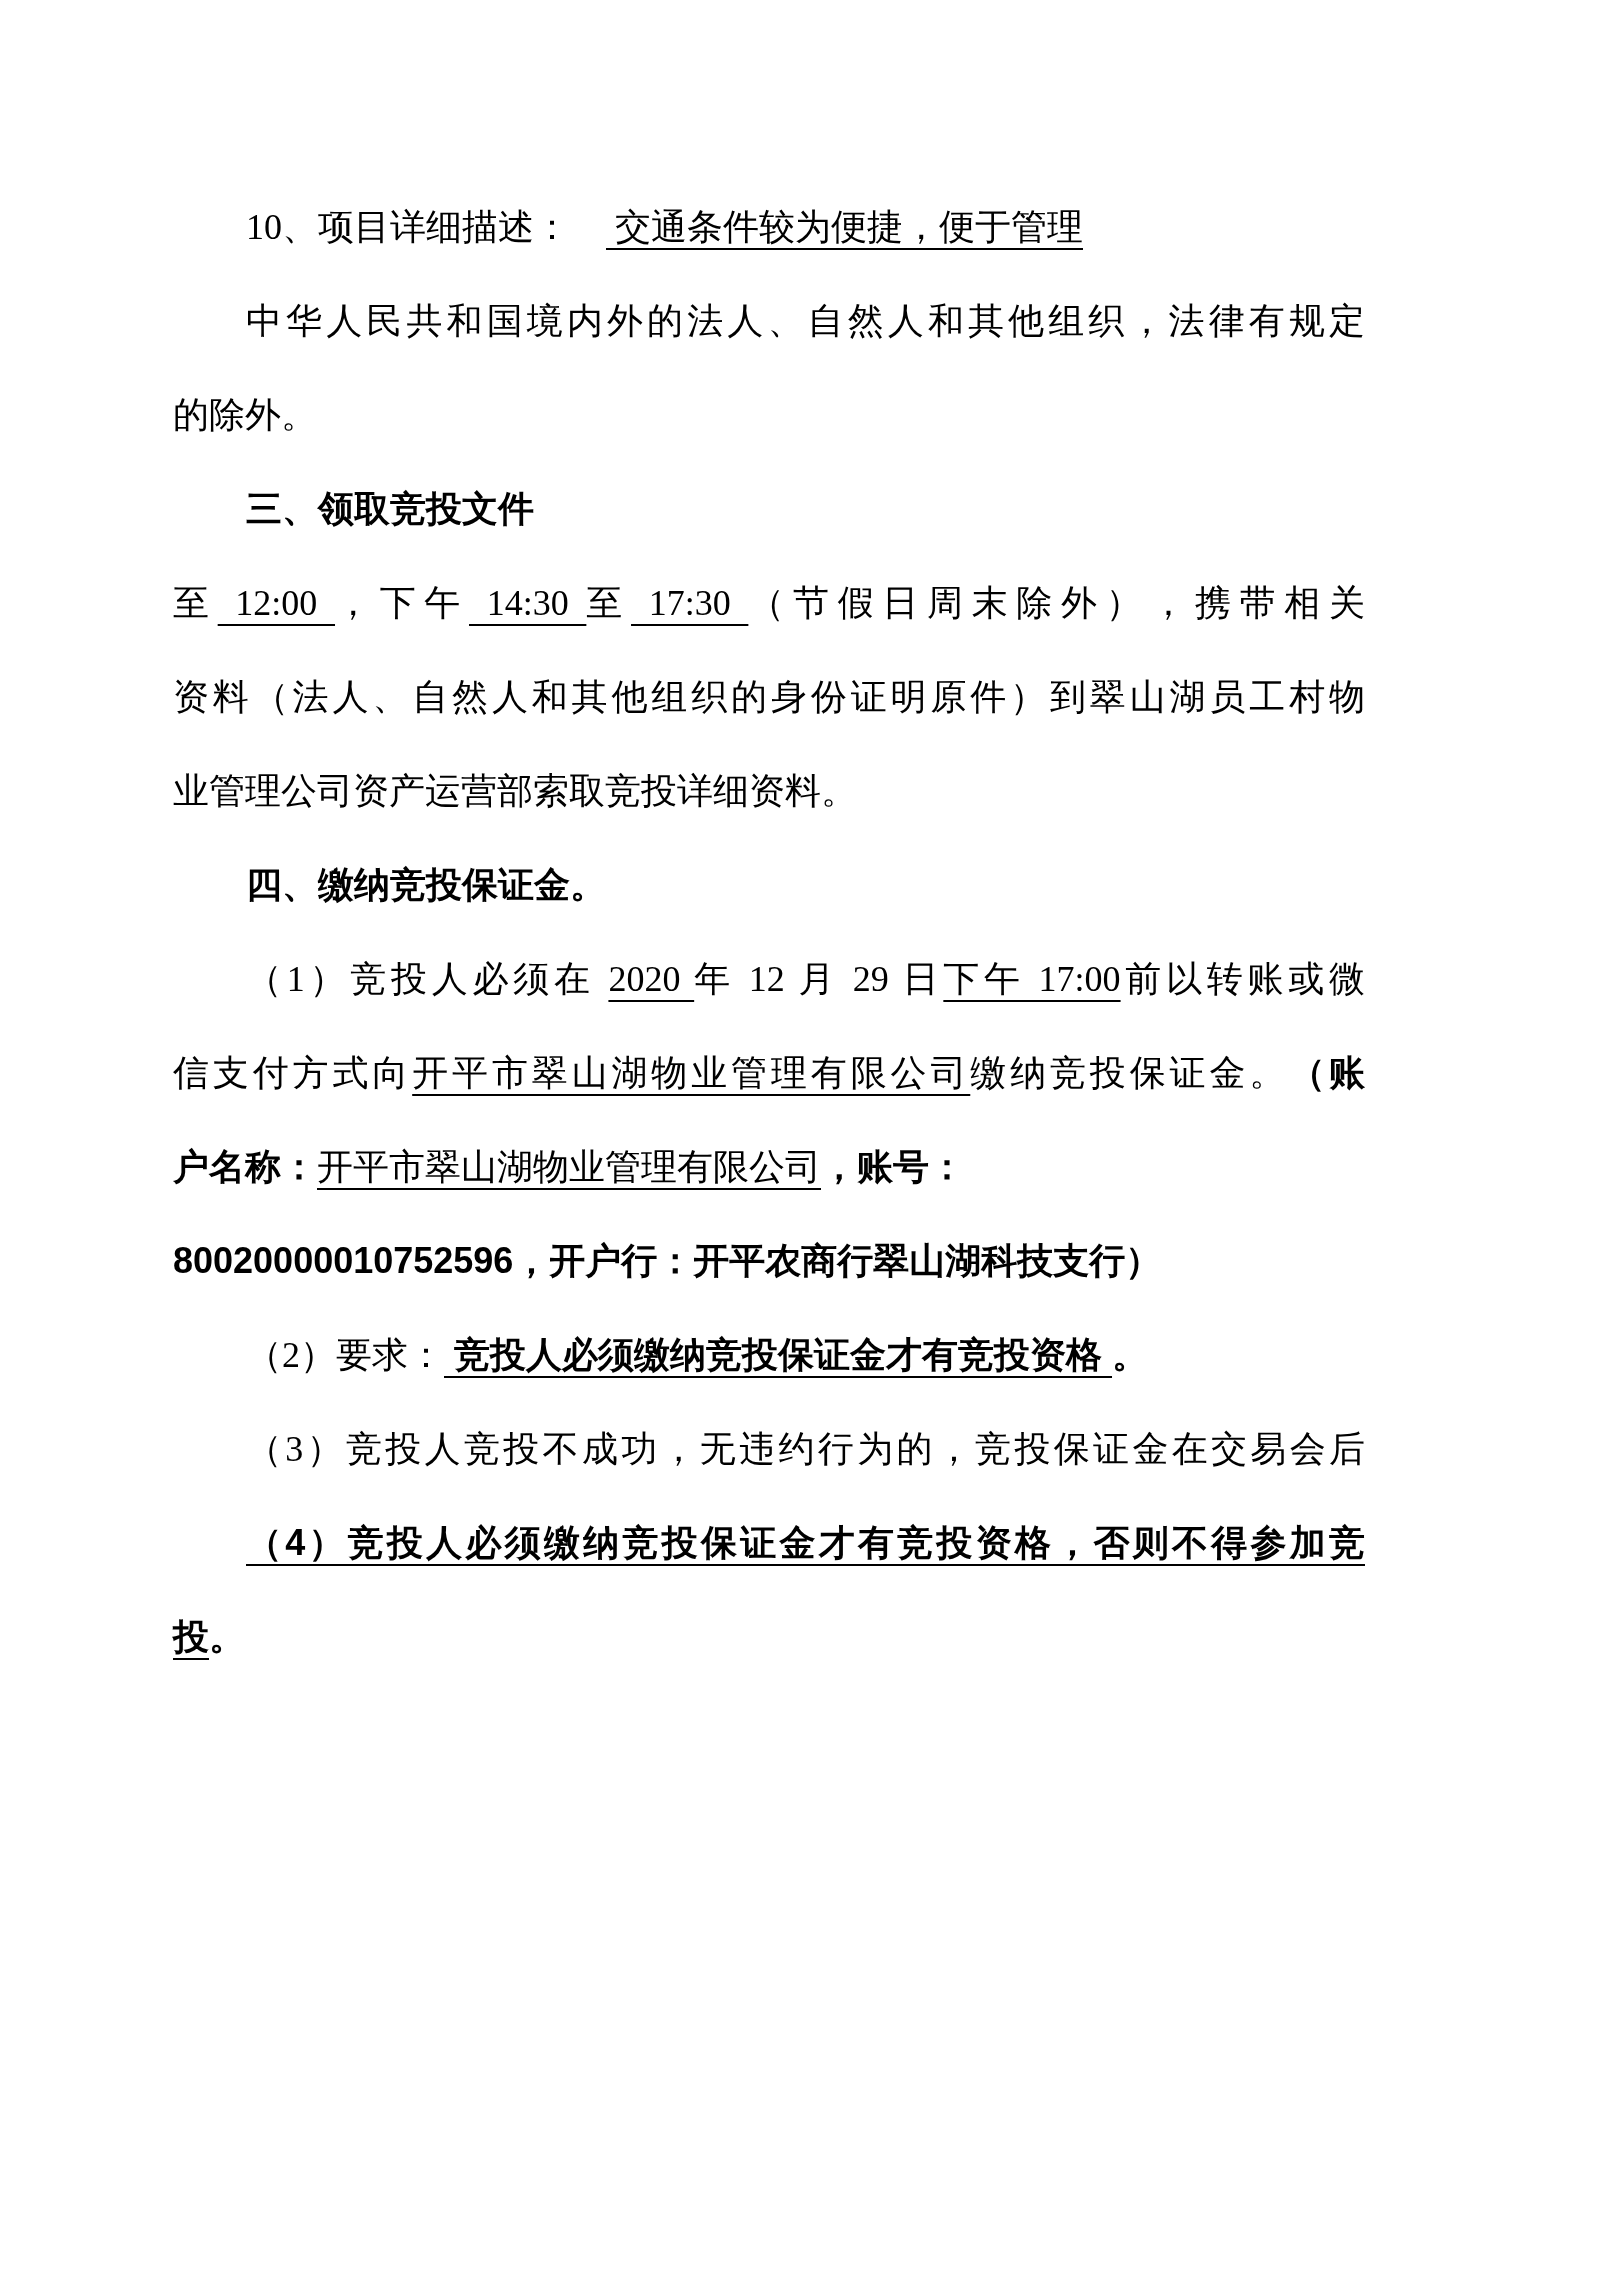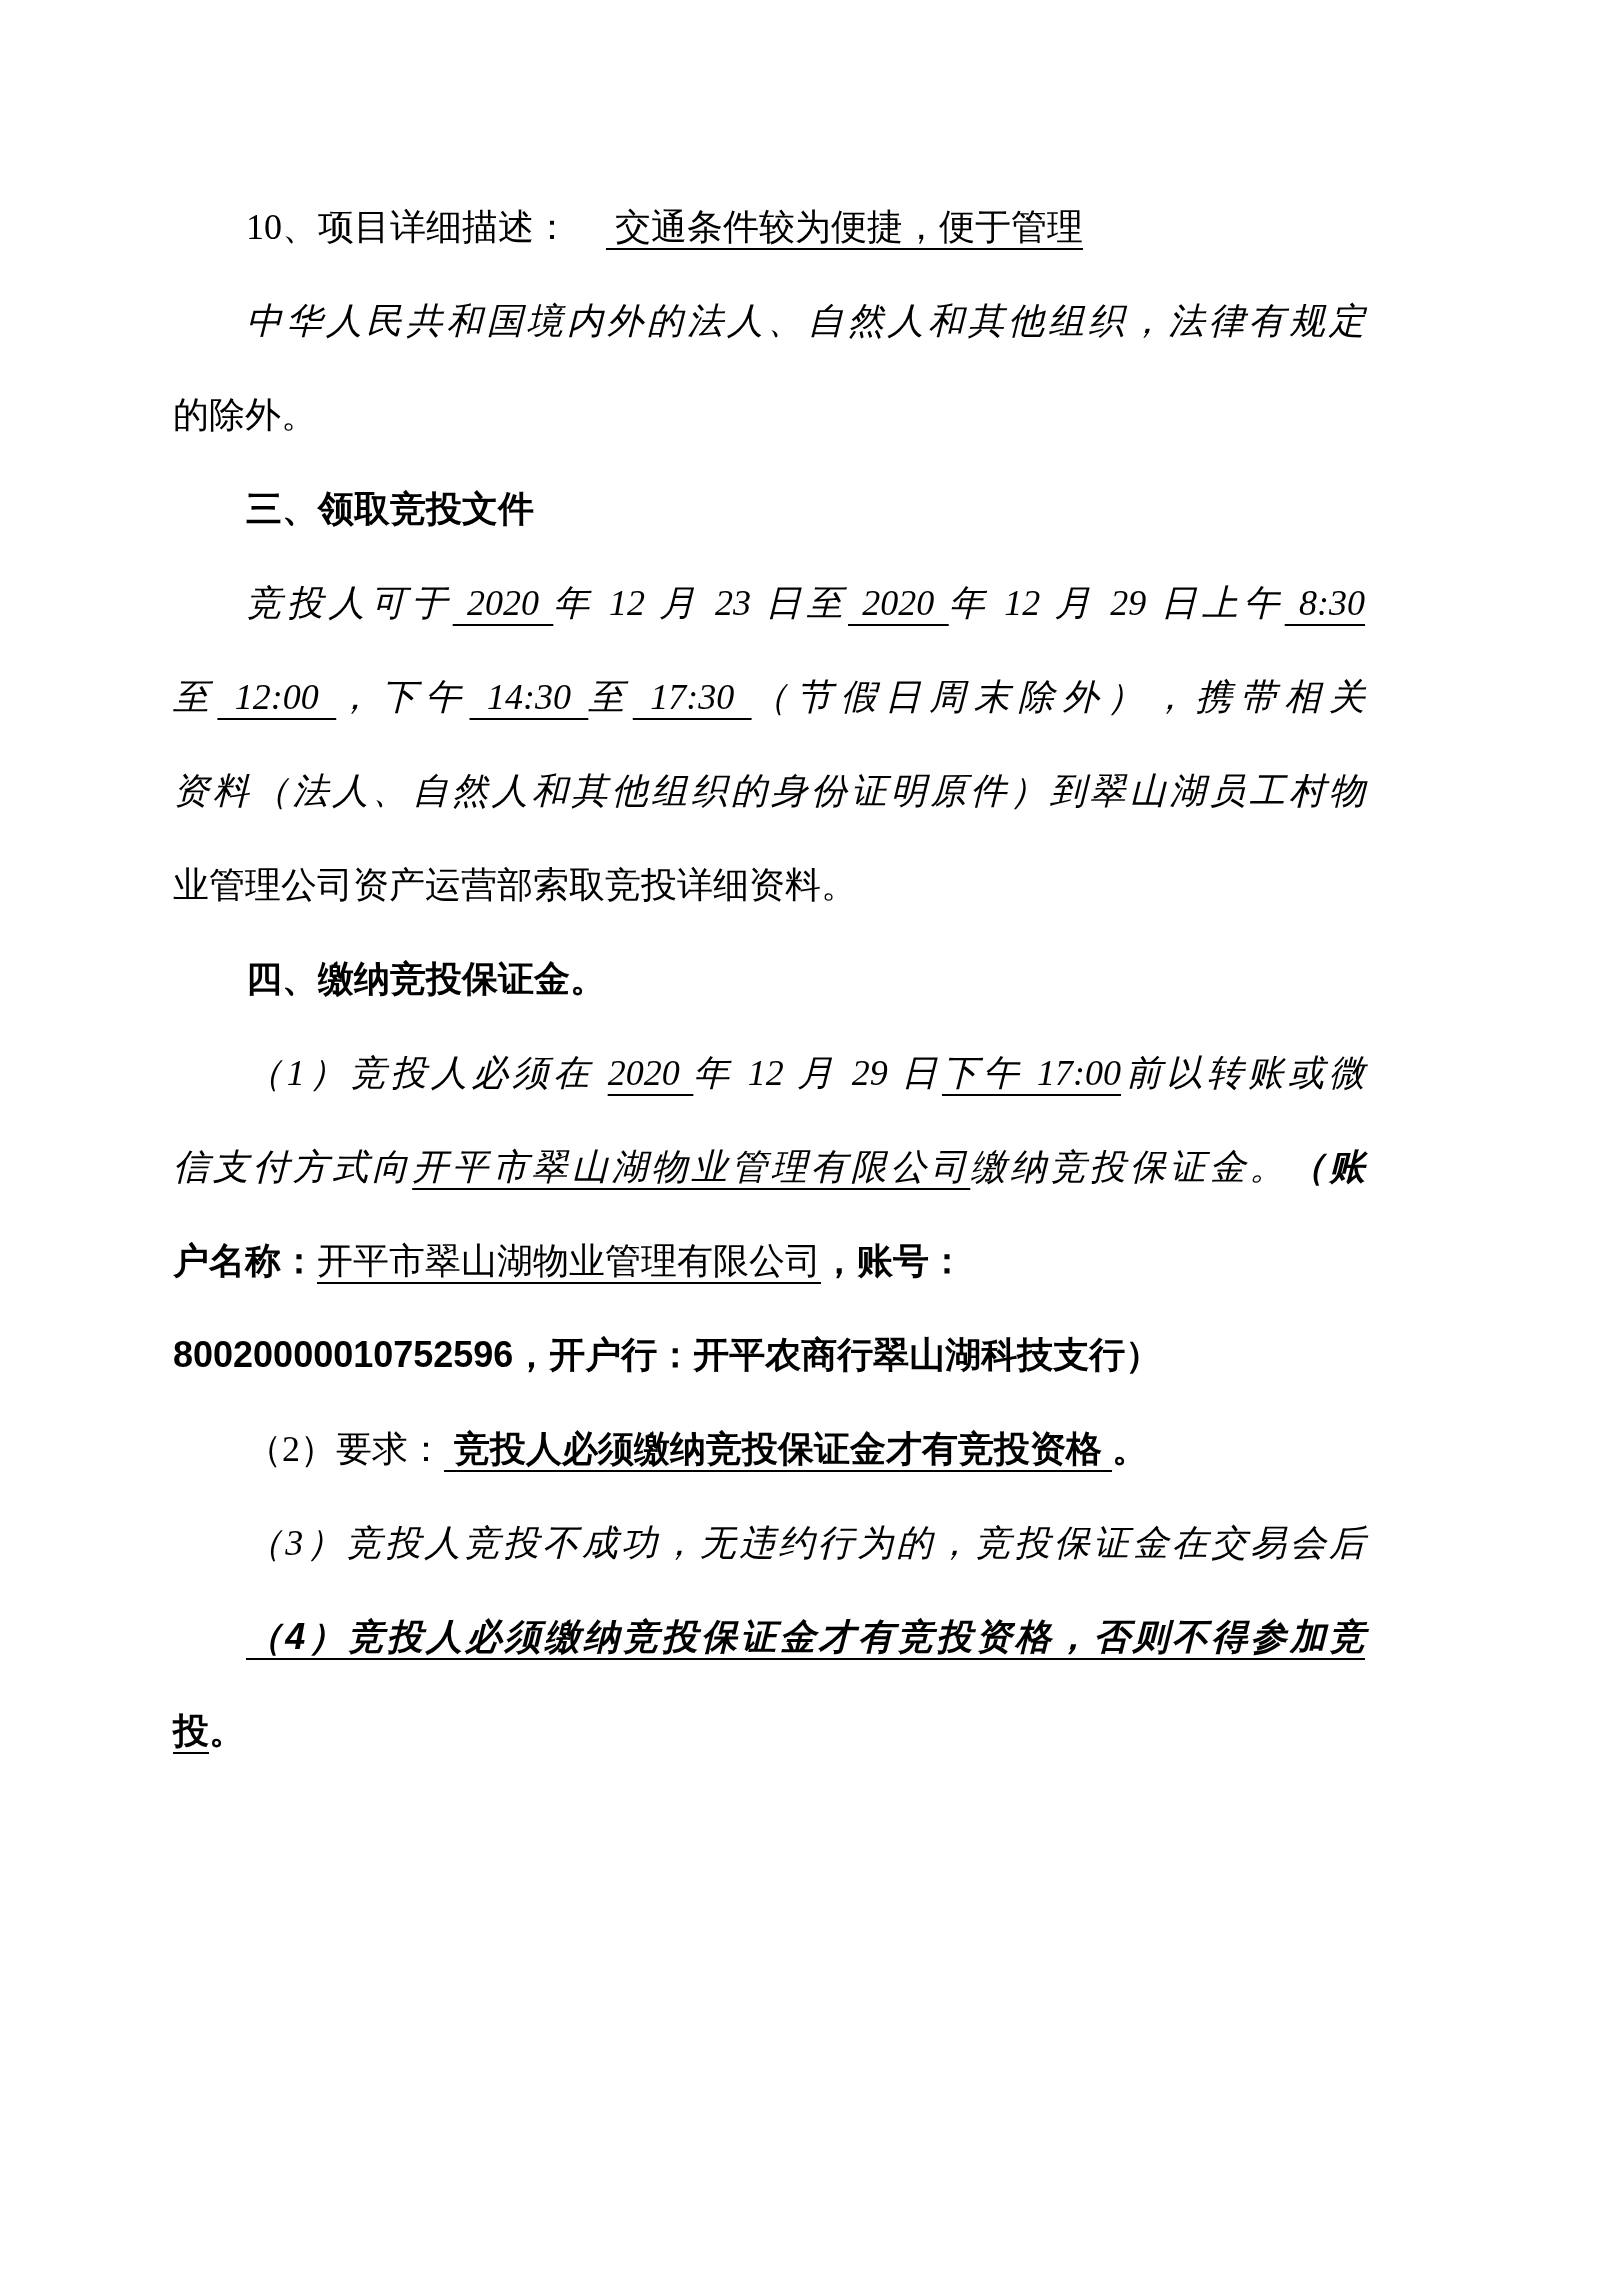--- a/index.html
+++ b/index.html
@@ -27,21 +27,20 @@
   .line {
     min-height: 94px;
   }
   .line.indent {
     text-indent: 73px;
   }
   .line.justify {
     text-align: justify;
     text-align-last: justify;
     text-justify: inter-character;
-    font-style: italic;
   }
   .b {
     font-weight: 700;
     font-family: "Liberation Sans", "DejaVu Sans", sans-serif;
   }
   .u {
     text-decoration: underline;
     text-decoration-thickness: 2px;
     text-underline-offset: 8.8px;
     text-decoration-color: #000000;
@@ -49,21 +48,20 @@
 </style>
 </head>
 <body>
 
 <div class="page">
   <div class="doc-body">
       <div class="line indent"><span>10、项目详细描述：　</span><span class="u"> 交通条件较为便捷，便于管理</span></div>
       <div class="line indent justify"><span>中华人民共和国境内外的法人、自然人和其他组织，法律有规定</span></div>
       <div class="line"><span>的除外。</span></div>
       <div class="line indent"><span class="b">三、领取竞投文件</span></div>
-      <div class="line indent justify"><span>竞投人可于</span><span class="u"> 2020 </span><span>年 12 月 23 日至</span><span class="u"> 2020 </span><span>年 12 月 29 日上午</span><span class="u"> 8:30</span></div>
       <div class="line justify"><span>至</span><span class="u"> 12:00 </span><span>，下午</span><span class="u"> 14:30 </span><span>至</span><span class="u"> 17:30 </span><span>（节假日周末除外），携带相关</span></div>
       <div class="line justify"><span>资料（法人、自然人和其他组织的身份证明原件）到翠山湖员工村物</span></div>
       <div class="line"><span>业管理公司资产运营部索取竞投详细资料。</span></div>
       <div class="line indent"><span class="b">四、缴纳竞投保证金。</span></div>
       <div class="line indent justify"><span>（1）竞投人必须在 </span><span class="u">2020 </span><span>年 12 月 29 日</span><span class="u">下午 17:00</span><span>前以转账或微</span></div>
       <div class="line justify"><span>信支付方式向</span><span class="u">开平市翠山湖物业管理有限公司</span><span>缴纳竞投保证金。</span><span class="b">（账</span></div>
       <div class="line"><span class="b">户名称：</span><span class="u">开平市翠山湖物业管理有限公司</span><span class="b">，账号：</span></div>
       <div class="line"><span class="b">80020000010752596，开户行：开平农商行翠山湖科技支行）</span></div>
       <div class="line indent"><span>（2）要求：</span><span class="b u"> 竞投人必须缴纳竞投保证金才有竞投资格 </span><span class="b">。</span></div>
       <div class="line indent justify"><span>（3）竞投人竞投不成功，无违约行为的，竞投保证金在交易会后</span></div>

